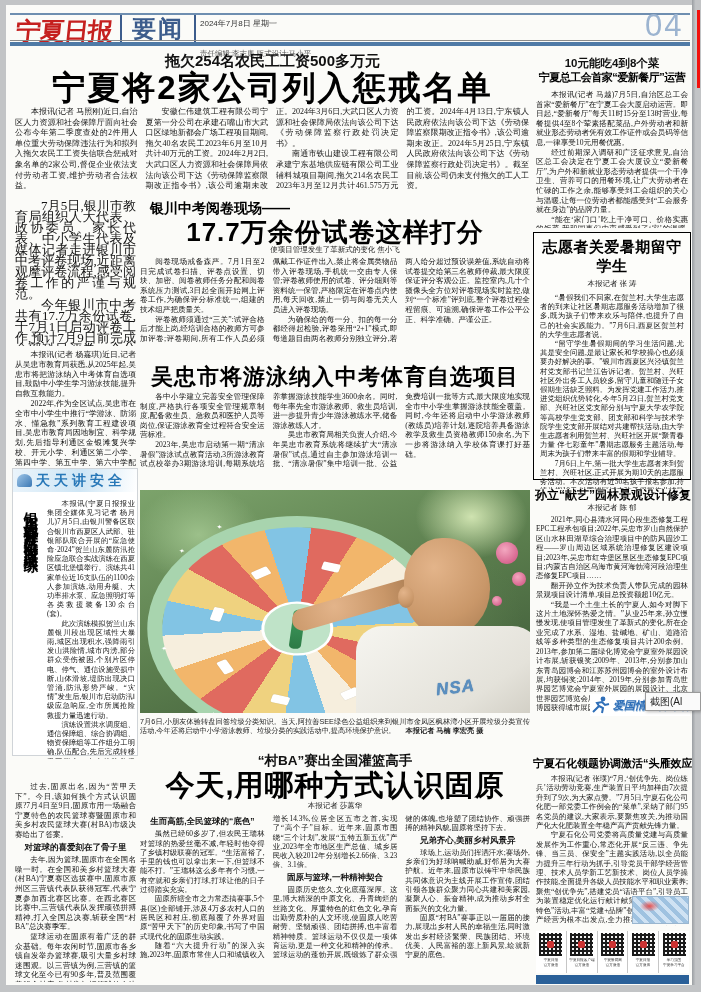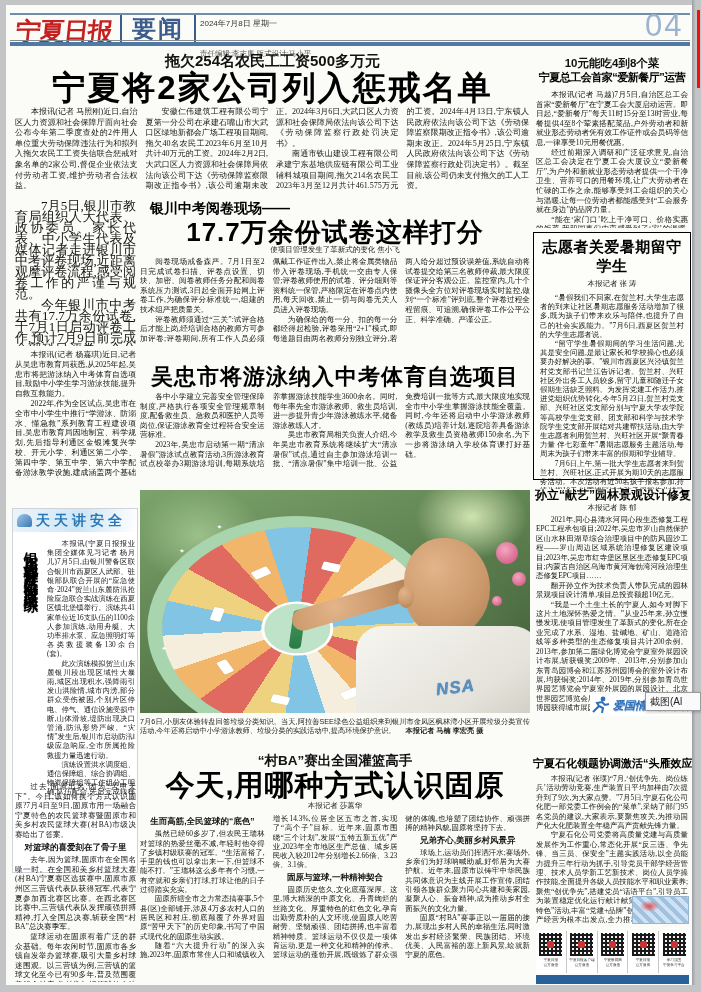--- a/index.html
+++ b/index.html
@@ -164,21 +164,21 @@
     <div class="headline" style="font-size:15px;letter-spacing:.5px">志愿者关爱暑期留守学生</div>
     <div class="byline" style="margin:3px 0 4px">本报记者 张 涛</div>
     <div class="body-text" style="height:196px;font-size:7.4px;line-height:9.2px">
       <p>“暑假我们不回家,在贺兰村,大学生志愿者的到来让社区暑期志愿服务活动增加了很多,既为孩子们带来欢乐与陪伴,也提升了自己的社会实践能力。”7月6日,西夏区贺兰村的大学生志愿者说。</p>
       <p>“留守学生暑假期间的学习生活问题,尤其是安全问题,是最让家长和学校操心也必须要办好解决的事。”银川市西夏区兴泾镇贺兰村党支部书记兰江告诉记者。贺兰村、兴旺社区外出务工人员较多,留守儿童和随迁子女假期生活缺乏照料。为发挥党建工作活力,推进党组织优势转化,今年5月23日,贺兰村党支部、兴旺社区党支部分别与宁夏大学农学院等高校学生党支部、团支部和科学与技术学院学生党支部开展结对共建帮扶活动,由大学生志愿者利用贺兰村、兴旺社区开展“聚青春力量 伴七彩童年”暑期志愿服务主题活动,每周末为孩子们带来丰富的假期和学业辅导。</p>
       <p>7月6日上午,第一批大学生志愿者来到贺兰村、兴旺社区,正式开展为期10天的志愿服务活动。本次活动有近50名孩子报名参加,持续为期10天,以围绕区域内孩子假期作业辅导为主,除了作业辅导,大学生志愿者们还将为孩子们准备安全教育、手工小课堂等活动。</p>
 
     </div>
   </div>
 
-  <div class="abs" id="safety-box" style="left:12px;top:508px;width:126px;height:365px">
+  <div class="abs" id="safety-box" style="left:12px;top:468px;width:126px;height:288px">
     <div id="safety-header">
       <span class="wave-ico"></span>
       <span id="safety-title">天天讲安全</span>
     </div>
     <div class="abs" id="safety-vhead" style="left:8px;top:32px;height:256px">银川军地联合开展防洪排涝应急演练</div>
     <div class="abs body-text" style="left:34px;top:30px;width:88px;height:260px;font-size:7.3px;line-height:9.2px">
       <p>本报讯(宁夏日报报业集团全媒体见习记者 杨月儿)7月5日,由银川警备区联合银川市西夏区人武部、驻银部队联合开展的“应急使命·2024”贺兰山东麓防汛抢险应急联合实战演练在西夏区镇北堡镇举行。演练共41家单位近16支队伍的1100余人参加演练,动用舟艇、大功率排水泵、应急照明灯等各类救援装备130余台(套)。</p>
       <p>此次演练模拟贺兰山东麓银川段出现区域性大暴雨,城区出现积水,强降雨引发山洪险情,城市内涝,部分群众受伤被困,个别片区停电、停气、通信设施受损中断,山体滑坡,堤防出现决口管涌,防汛形势严峻。“灾情”发生后,银川市启动防汛Ⅰ级应急响应,全市所属抢险救援力量迅速行动。</p>
       <p>演练设置洪水调度组、通信保障组、综合协调组、物资保障组等工作组分工明确,队伍配合,先后完成转移受困群众、电力抢险救援队、燃气抢险救援队、民兵光缆抢修队、水域救援队、山岳救援队、医疗救援队等协同配合,圆满完成遥感监测和保障、排涝补强、供电抢修、水域搜救、舟艇编队等科目演练,各项抢险救援工作有条不紊进行。</p>
     </div>

